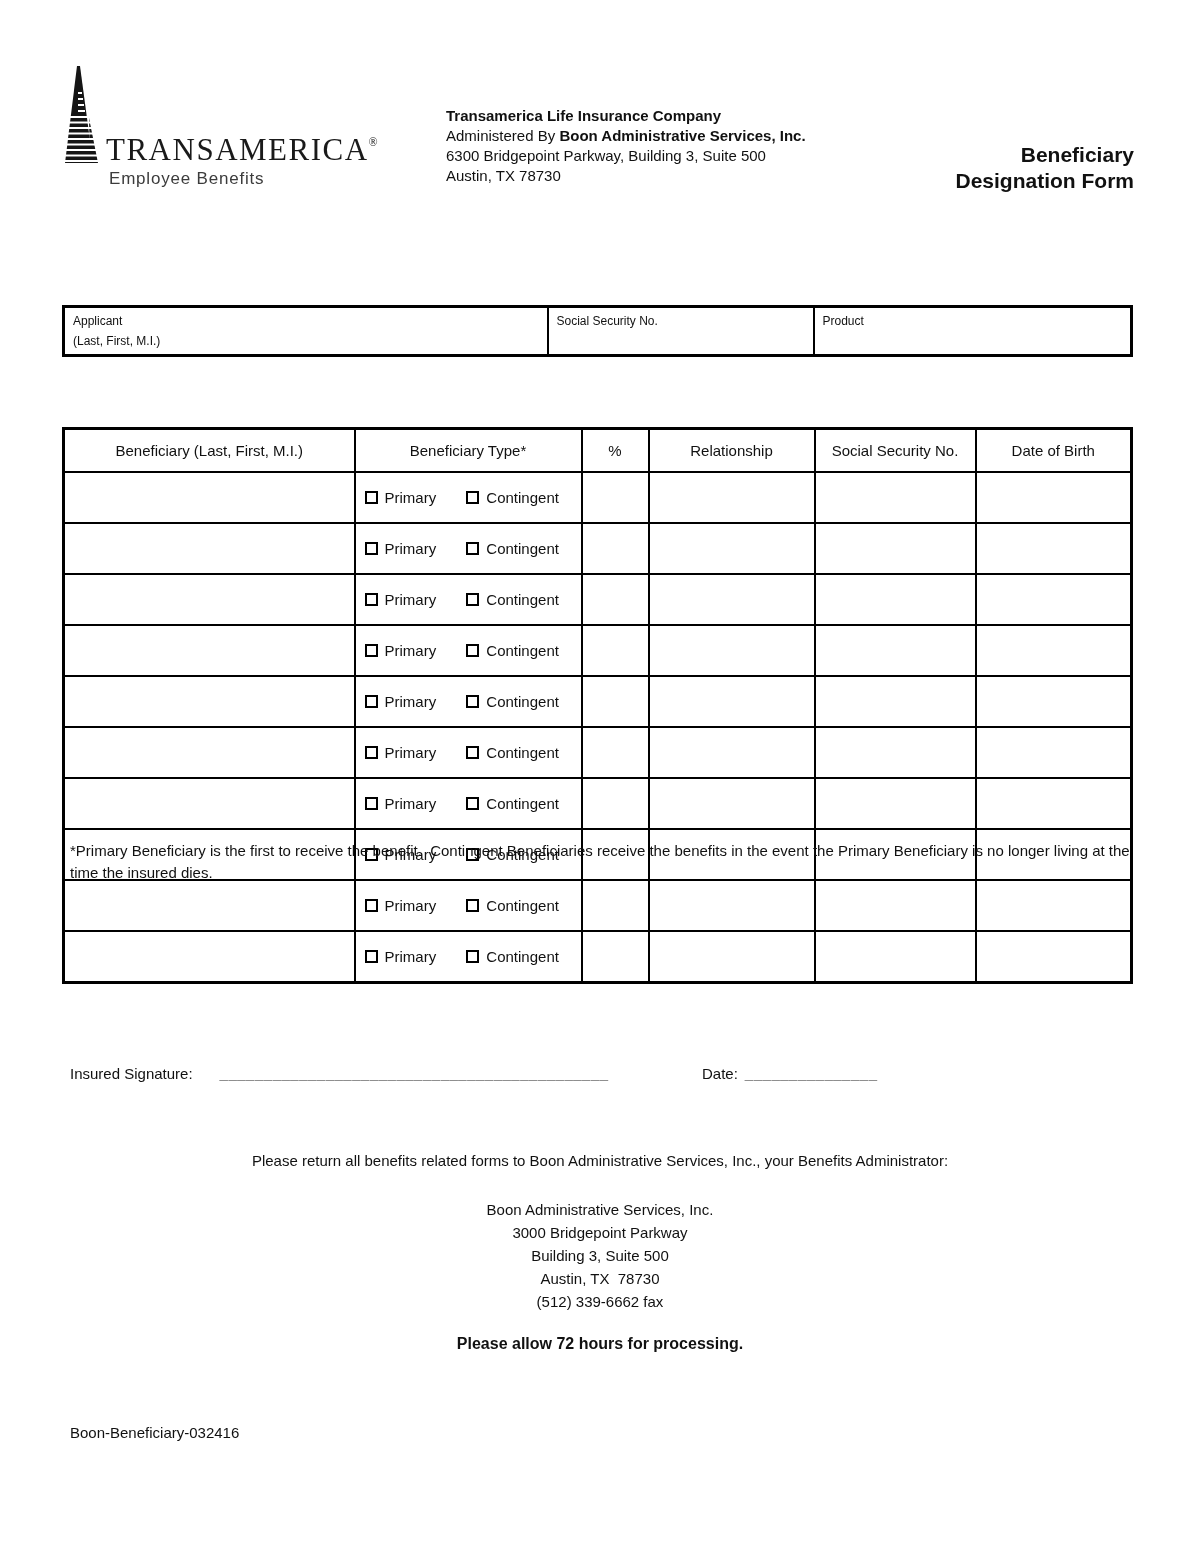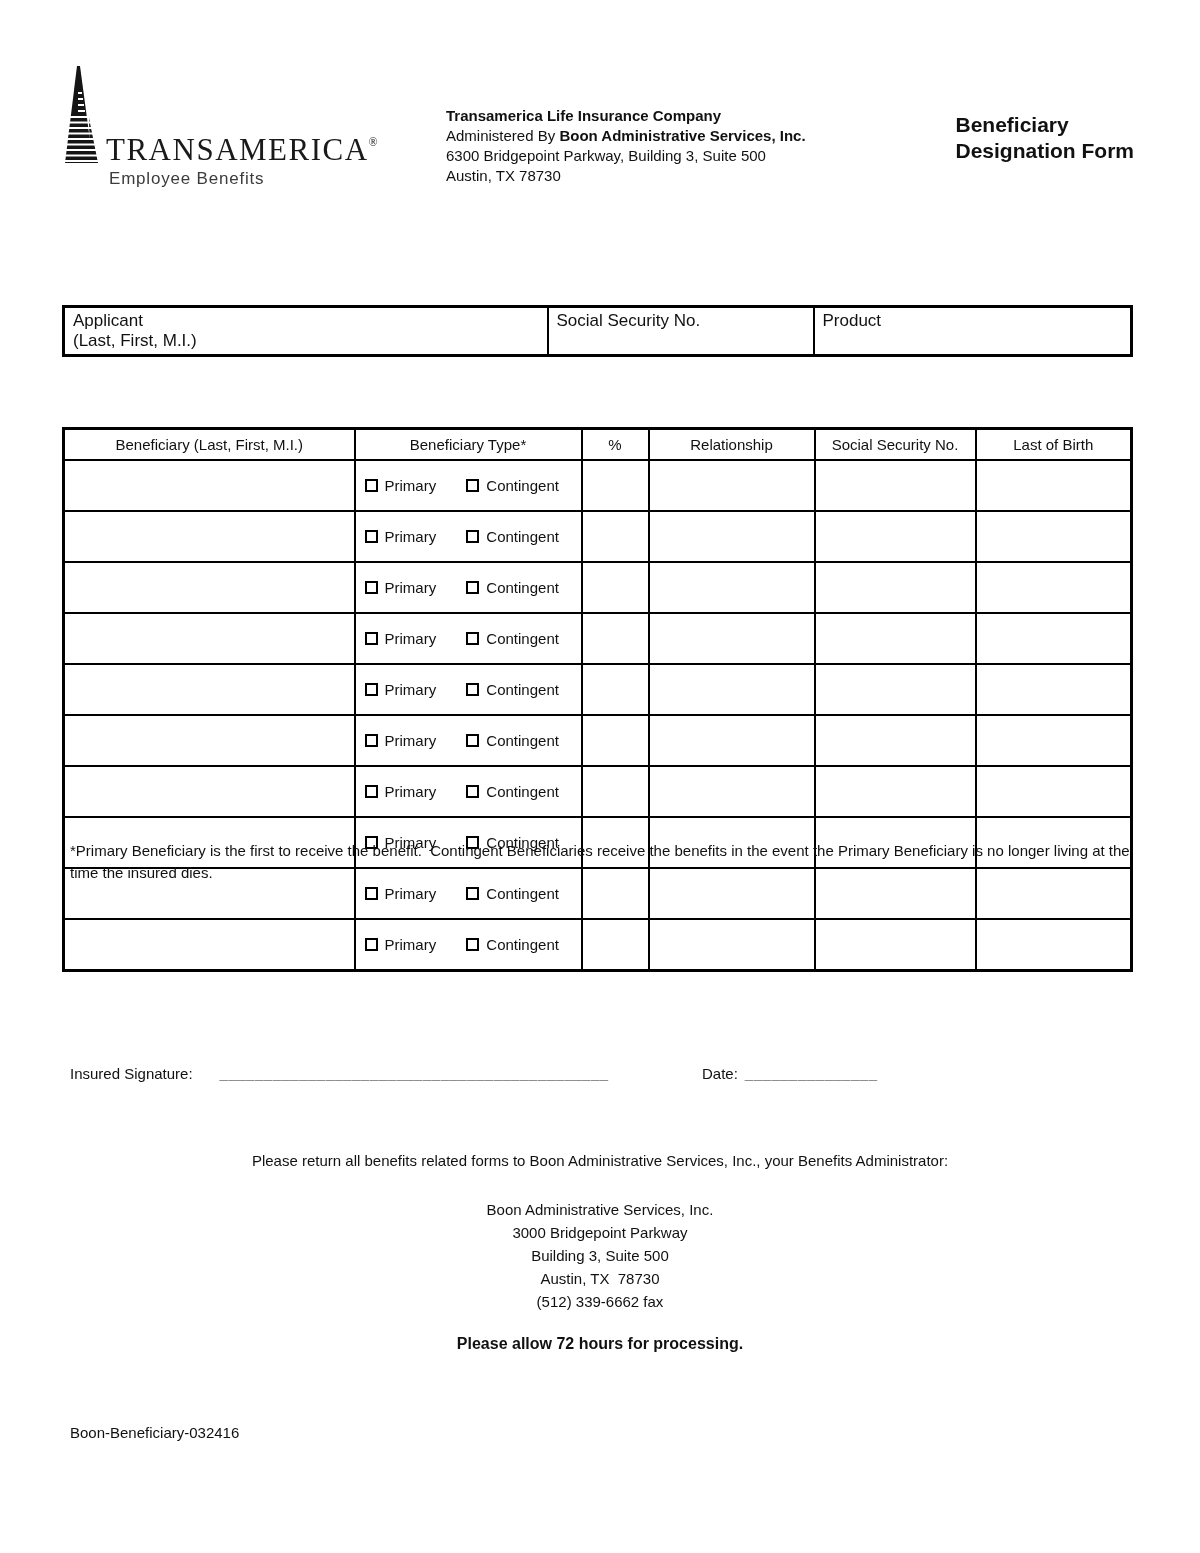--- a/index.html
+++ b/index.html
@@ -21,42 +21,42 @@
     font-size: 31px; letter-spacing: 1.5px; color: #1a1a1a; line-height: 1;
     white-space: nowrap;
   }
   .brand sup { font-size: 12px; letter-spacing: 0; vertical-align: 14px; }
   .tagline { font-size: 17px; color: #3c3c3c; letter-spacing: 0.8px; margin: 4px 0 0 3px; }
 
   .company-info { position: absolute; left: 446px; top: 106px; font-size: 15px; line-height: 20px; }
   .company-info .bold { font-weight: bold; }
 
   .form-title {
-    position: absolute; right: 66px; top: 112px;
-    font-size: 21px; font-weight: bold; line-height: 26px; 
+    position: absolute; right: 66px; top: 142px;
+    font-size: 21px; font-weight: bold; line-height: 26px; text-align: right;
   }
 
   
   table { border-collapse: collapse; table-layout: fixed; }
   .app-table {
     position: absolute; left: 62px; top: 305px; width: 1068px;
     border: 3px solid #000;
   }
   .app-table td {
     border: 2px solid #000; vertical-align: top;
-    padding: 3px 8px; height: 46px; font-size: 17px; line-height: 20px;
+    padding: 3px 8px; height: 46px; font-size: 12px; line-height: 20px;
   }
 
   .ben-table {
     position: absolute; left: 62px; top: 427px; width: 1068px;
     border: 3px solid #000;
   }
   .ben-table th {
     border: 2px solid #000; font-weight: normal; font-size: 15px;
-    height: 31px; text-align: center; padding: 0 4px;
+    height: 31px; text-align: center; padding: 12px 4px;
   }
   .ben-table td {
     border: 2px solid #000; height: 33px; font-size: 15px; padding: 16px;
   }
   .ben-table td.type-cell { padding-left: 9px; white-space: nowrap; }
   .opt { display: inline-block; margin-right: 26px; }
   .opt:last-child { margin-right: 0; }
   .cb {
     display: inline-block; width: 13px; height: 13px;
     border: 2px solid #000; background: #fff;
@@ -163,21 +163,21 @@
         <col style="width:161px">
         <col style="width:156px">
     </colgroup>
     <thead>
       <tr>
         <th>Beneficiary (Last, First, M.I.)</th>
         <th>Beneficiary Type*</th>
         <th>%</th>
         <th>Relationship</th>
         <th>Social Security No.</th>
-        <th>Last of Birth</th>
+        <th>Date of Birth</th>
       </tr>
     </thead>
     <tbody>
     <tr>
       <td></td>
       <td class="type-cell">
         <span class="opt"><span class="cb"></span><span>Primary</span></span>
         <span class="opt"><span class="cb"></span><span>Contingent</span></span>
       </td>
       <td></td>

